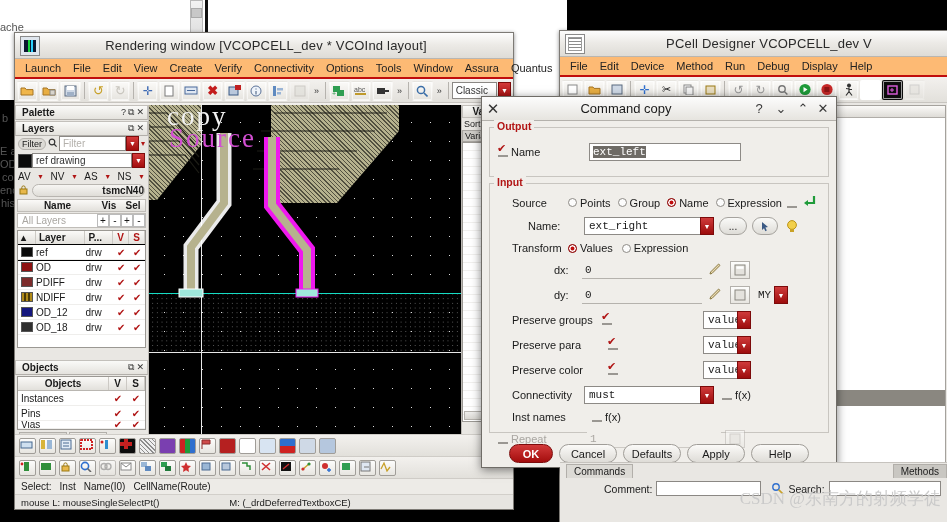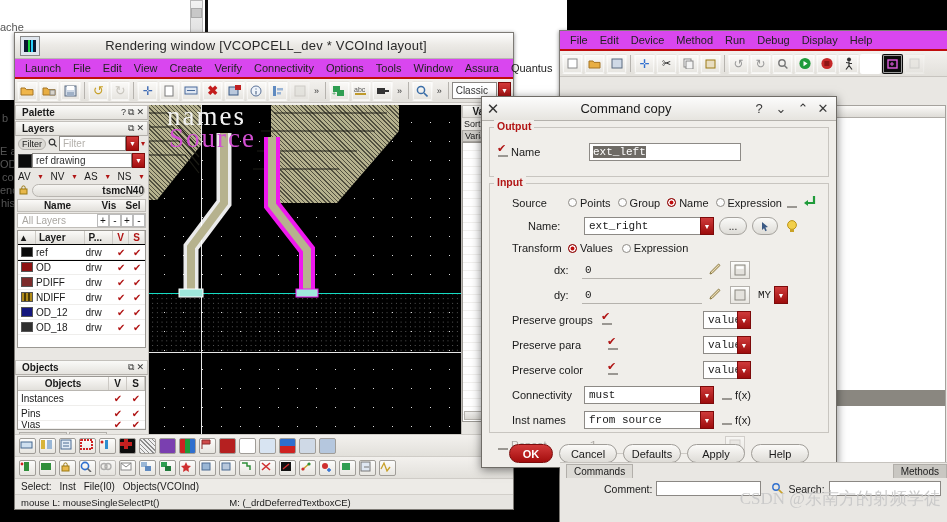--- a/index.html
+++ b/index.html
@@ -52,21 +52,21 @@
   .app-icon.pcell::after {
     content:""; position:absolute; left:2px; top:2px; right:2px; bottom:2px;
     background:
       repeating-linear-gradient(180deg,#8c8c8c 0 1px,transparent 1px 3px);
     border:1px solid #9b9b9b;
   }
   .menubar {
     height: 20px;
     display: flex; align-items: center;
     padding: 0 4px;
-    background: #d946ef;
+    background: #fdba74;
     border-bottom: 2px solid #c00d0d;
     font-size: 11px;
   }
   .menubar span { padding: 0 6px; white-space: nowrap; color:#222; }
 
   .toolbar {
     display: flex; align-items: center;
     height: 24px;
     background: linear-gradient(180deg,#f3f1ee,#e2e0db);
     border-bottom: 1px solid #c7c4bf;
@@ -664,21 +664,21 @@
             <path d="M75 28 L75 98 L42 142 L42 192" fill="none" stroke="#b6b28e" stroke-width="8"></path>
             <rect x="30" y="184" width="24" height="8" fill="#9fe8dc" stroke="#ffffff"></rect>
           </svg>
 
           <svg style="position:absolute;left:0;top:0;width:100%;height:100%;">
             <path d="M123 32 L123 100 L158 145 L158 192" fill="none" stroke="#ef18ef" stroke-width="16"></path>
             <path d="M123 32 L123 100 L158 145 L158 192" fill="none" stroke="#b6b28e" stroke-width="8"></path>
             <rect x="147" y="184" width="22" height="8" fill="#9fe8dc" stroke="#ef18ef"></rect>
           </svg>
 
-          <div class="ovtext" style="left:18px;top:-4px;color:#f2f2f2;">names</div>
+          <div class="ovtext" style="left:18px;top:-4px;color:#f2f2f2;">copy</div>
           <div class="ovtext" style="left:20px;top:18px;color:#d24fd2;">Source</div>
         </div>
       </div>
 
       <div id="varstrip">
         <div class="vh">Variab</div>
         <div class="vsort">
           <span>Sort by</span>
         </div>
         <div class="vtab">Variable</div>
@@ -794,30 +794,34 @@
             </svg></div>
         <div class="ic"><svg width="12" height="11">
               <path d="M1 8l3-6 3 8 3-4" stroke="#c8a12a" stroke-width="1.3" fill="none"></path>
             </svg></div>
       </div>
     </div>
 
     <div class="status-line" style="position:absolute;left:0;right:0;bottom:15px;">
       <span style="margin-right:8px;">Select:</span>
       <span style="margin-right:8px;">Inst</span>
-      <span style="margin-right:8px;">File(I0)</span>
-      <span>Objects(VCOInd)</span>
+      <span style="margin-right:8px;">Name(I0)</span>
+      <span>CellName(Route)</span>
     </div>
     <div class="status-line2" style="position:absolute;left:0;right:0;bottom:0;">
       <span>mouse L: mouseSingleSelectPt()</span>
       <span style="margin-left:70px;">M: (_drdDeferredTextboxCE)</span>
     </div>
   </div>
 
   <div class="win" id="pcell-win">
+    <div class="titlebar">
+      <div class="app-icon pcell"></div>
+      <div class="title-text">PCell Designer VCOPCELL_dev V</div>
+    </div>
     <div class="menubar">
       <span>File</span>
       <span>Edit</span>
       <span>Device</span>
       <span>Method</span>
       <span>Run</span>
       <span>Debug</span>
       <span>Display</span>
       <span>Help</span>
     </div>
@@ -1149,24 +1153,20 @@
         <span class="combo">
           <span class="body" style="width:116px;">must</span>
           <span class="arrow">▼</span>
         </span>
         <span class="cbox" style="margin-left:8px;"></span>
         <span>f(x)</span>
       </div>
 
       <div class="frow">
         <span class="flabel" style="width:86px;padding-left:14px;">Inst names</span>
-        <span class="combo">
-          <span class="body" style="width:116px;">from source</span>
-          <span class="arrow">▼</span>
-        </span>
         <span class="cbox" style="margin-left:8px;"></span>
         <span>f(x)</span>
       </div>
 
       <div class="frow" style="color:#a9a6a1;">
         <span class="cbox"></span>
         <span class="flabel" style="width:76px;">Repeat</span>
         <span class="txtin" style="width:134px;border:none;border-bottom:1px solid #cdcac5;background:#f0eeea;color:#a9a6a1;">1</span>
         <span class="iconsq" style="opacity:.5">
           <svg width="12" height="12">

